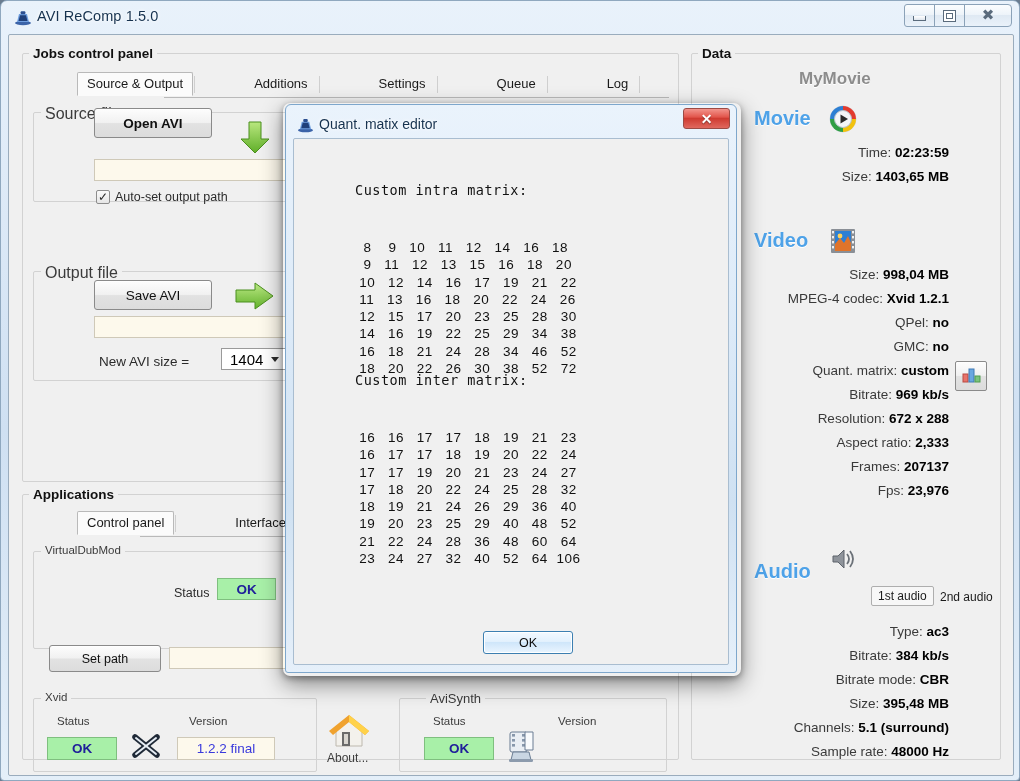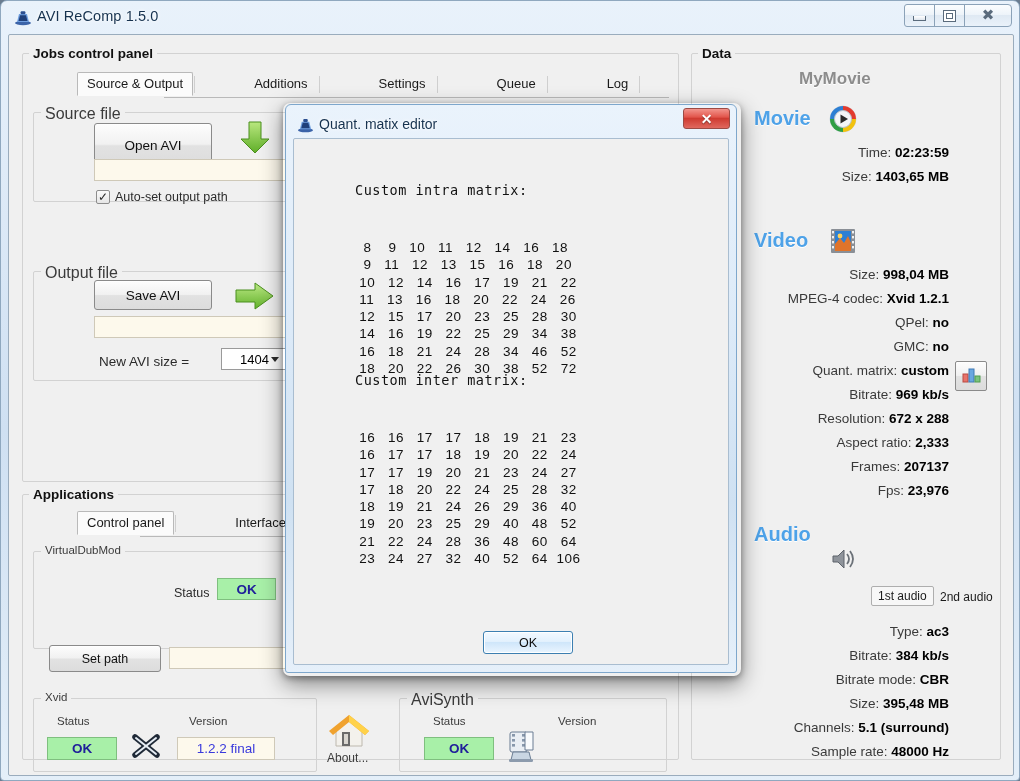--- a/index.html
+++ b/index.html
@@ -111,22 +111,22 @@
     position:absolute;font-size:20px;font-weight:bold;color:#4ea2e8;
     text-shadow:0 1px 0 #fff;white-space:nowrap;
   }
   #movie-title{
     position:absolute;font-size:17px;font-weight:bold;color:#8c8c8c;
     text-shadow:0 1px 0 #fff;white-space:nowrap;
   }
   
   .combo{
     position:absolute;box-sizing:border-box;
-    border:1px solid #9a9a9a;background:#fff;font-size:13px;color:#000;
-    display:flex;align-items:center;padding-left:18px;
+    border:1px solid #9a9a9a;background:#fff;font-size:15px;color:#000;
+    display:flex;align-items:center;padding-left:8px;
   }
   .combo .arrow{
     position:absolute;right:8px;top:50%;margin-top:-2px;
     width:0;height:0;border-left:4px solid transparent;border-right:4px solid transparent;
     border-top:5px solid #2a2a2a;
   }
   
   .cbx{
     position:absolute;width:14px;height:14px;box-sizing:border-box;
     border:1px solid #8d8d8d;border-radius:2px;
@@ -234,21 +234,21 @@
       <div class="tab">Queue</div>
       <div class="tab-sep"></div>
       <div class="tab">Log</div>
       <div class="tab-sep"></div>
     </div>
     <div class="tab-underline" style="left:155px;top:62px;width:505px;"></div>
 
     <div class="group" style="left:24px;top:77px;width:634px;height:90px;"></div>
     <div class="group-title" style="left:32px;top:70px;">Source file</div>
 
-    <div class="btn" style="left:85px;top:88px;width:118px;height:44px;">Open AVI</div>
+    <div class="btn" style="left:85px;top:73px;width:118px;height:30px;font-weight:bold;">Open AVI</div>
     <span class="ico" style="left:228px;top:84px;">
       <svg width="36" height="38" viewBox="0 0 36 38">
         <defs>
             <linearGradient id="gda" x1="0" y1="0" x2="0" y2="1">
           <stop offset="0" stop-color="#b9e77f"></stop>
               <stop offset="1" stop-color="#5fae28"></stop>
         </linearGradient>
           </defs>
         <path d="M12 3 L24 3 L24 20 L32 20 L18 34 L4 20 L12 20 Z" fill="url(#gda)" stroke="#4b8f1e" stroke-width="1"></path>
       </svg>
@@ -321,21 +321,21 @@
         <path d="M8 22 L25 8 L42 22 L38 22 L38 38 L12 38 L12 22 Z" fill="#f3f1ec" stroke="#bdb8ae"></path>
         <path d="M5 23 L25 7 L45 23 L41 27 L25 14 L9 27 Z" fill="#f0a22e"></path>
         <path d="M25 7 L45 23 L41 27 L25 14 Z" fill="#ffd24a"></path>
         <rect x="18" y="24" width="8" height="14" fill="#6b6b6b"></rect>
         <rect x="20" y="26" width="4" height="10" fill="#d9d6d0"></rect>
       </svg>
     </span>
     <div class="lbl small" style="left:318px;top:716px;font-size:12px;">About...</div>
 
     <div class="group" style="left:390px;top:663px;width:268px;height:74px;"></div>
-    <div class="group-title" style="left:398px;top:656px;font-size:16px;">AviSynth</div>
+    <div class="group-title" style="left:417px;top:656px;font-size:13px;">AviSynth</div>
     <div class="lbl small" style="left:424px;top:680px;">Status</div>
     <div class="lbl small" style="left:549px;top:680px;">Version</div>
     <div class="okbox" style="left:415px;top:702px;width:70px;height:23px;">OK</div>
     <span class="ico" style="left:494px;top:691px;">
       <svg width="36" height="38" viewBox="0 0 36 38">
         <rect x="7" y="6" width="17" height="20" rx="2" fill="#e9eef4" stroke="#6a7d93"></rect>
         <g fill="#8797ab">
           <rect x="9" y="8" width="3" height="2.6"></rect>
             <rect x="9" y="13" width="3" height="2.6"></rect>
           <rect x="9" y="18" width="3" height="2.6"></rect>
@@ -440,21 +440,21 @@
       </div>
       <div class="row" style="left:660px;top:424px;width:280px;text-align:right;">
         <span class="d-key">Frames:</span>
         <span class="d-val">207137</span>
       </div>
       <div class="row" style="left:660px;top:448px;width:280px;text-align:right;">
         <span class="d-key">Fps:</span>
         <span class="d-val">23,976</span>
       </div>
 
-      <div class="sec-head" style="left:745px;top:488px;">Audio</div>
+      <div class="sec-head" style="left:745px;top:525px;">Audio</div>
       <span class="ico" style="left:820px;top:510px;">
         <svg width="28" height="28" viewBox="0 0 28 28">
           <path d="M4 11 L9 11 L15 5 L15 23 L9 17 L4 17 Z" fill="#8f949b" stroke="#5d636b"></path>
           <path d="M18 9 Q22 14 18 19" fill="none" stroke="#6b7178" stroke-width="1.8"></path>
           <path d="M21 6 Q27 14 21 22" fill="none" stroke="#6b7178" stroke-width="1.8"></path>
         </svg>
       </span>
       <div class="apill active" style="left:862px;top:551px;">1st audio</div>
       <div class="apill" style="left:925px;top:553px;">2nd audio</div>
 

